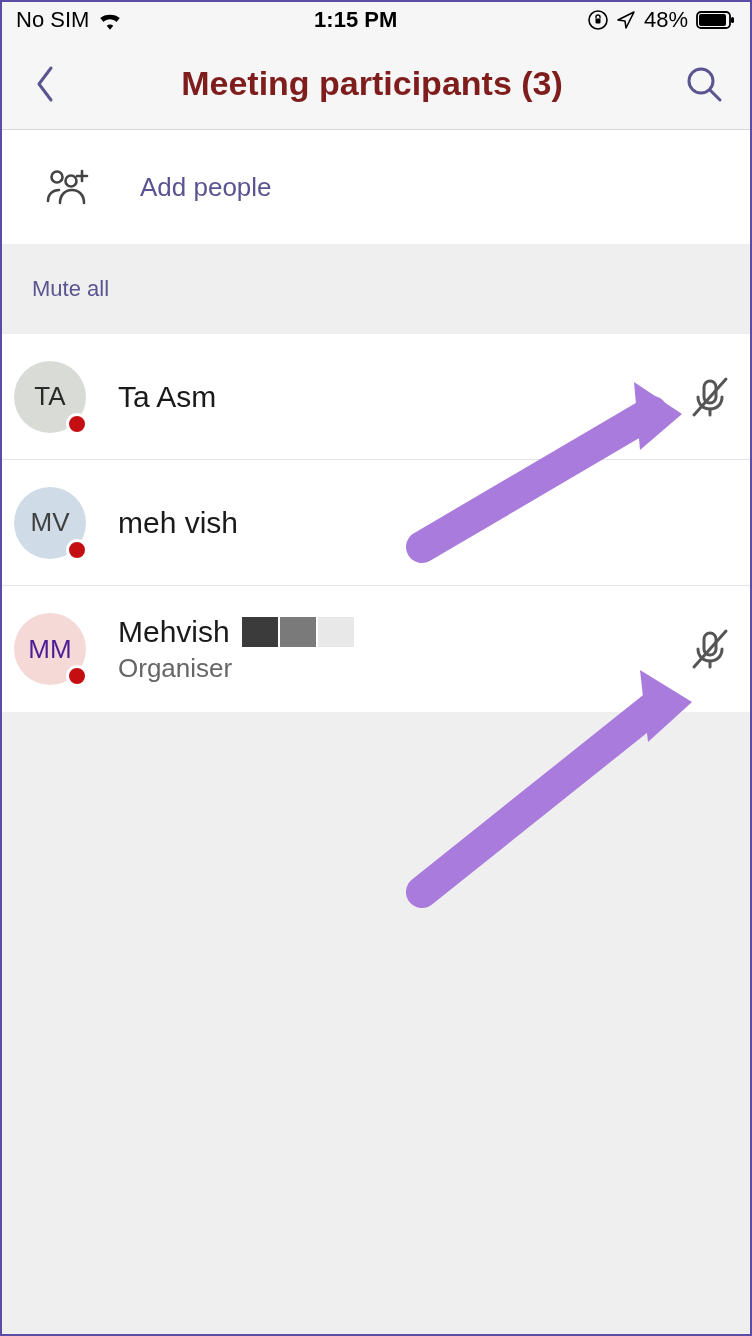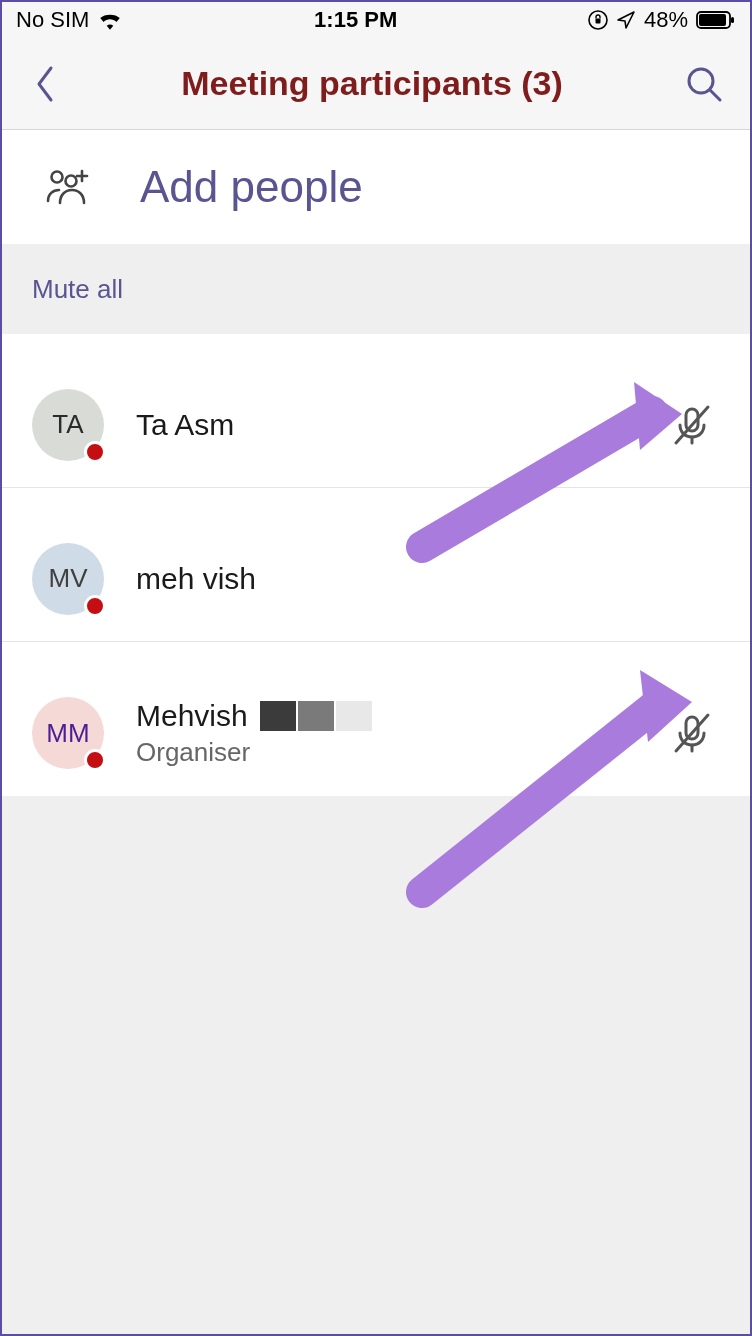--- a/index.html
+++ b/index.html
@@ -14,30 +14,30 @@
 
   
   .header { height: 92px; background: #f6f6f7; border-bottom: 1px solid #d8d8d8; display: flex; align-items: center; justify-content: space-between; padding: 0 22px; }
   .back-btn { width: 40px; height: 40px; display:flex; align-items:center; justify-content:center; }
   .title { font-size: 34px; font-weight: 700; color: #7f1d1d; text-align: center; flex: 1; }
   .search-btn { width: 48px; height: 48px; display:flex; align-items:center; justify-content:center; }
 
   
   .add-people { background: #fff; height: 114px; display: flex; align-items: center; padding: 0 44px; gap: 46px; }
   .add-icon { width: 48px; height: 48px; display:flex; align-items:center; justify-content:center; }
-  .add-label { font-size: 44px; color: #5a5490; font-weight: 400; }
+  .add-label { font-size: 26px; color: #5a5490; font-weight: 400; }
 
   
   .section-hdr { height: 90px; background: #efefef; display: flex; align-items: center; justify-content: space-between; padding: 0 30px; }
   .section-title { font-size: 30px; color: #333; }
-  .mute-all { font-size: 26px; color: #5a5490; }
+  .mute-all { font-size: 22px; color: #5a5490; }
 
   
   .participants { background: #fff; }
-  .p-row { display: flex; align-items: center; padding: 24px 30px; border-bottom: 1px solid #e4e4e4; min-height: 126px; margin-top: 28px; }
+  .p-row { display: flex; align-items: center; padding: 24px 12px; border-bottom: 1px solid #e4e4e4; min-height: 126px; }
   .p-row:last-child { border-bottom: none; }
   .avatar-wrap { position: relative; width: 72px; height: 72px; flex-shrink: 0; }
   .avatar { width: 72px; height: 72px; border-radius: 50%; display: flex; align-items: center; justify-content: center; font-size: 26px; font-weight: 500; }
   .presence { position: absolute; bottom: -2px; right: -2px; width: 22px; height: 22px; border-radius: 50%; background: #c40e12; border: 3px solid #fff; }
   .p-info { flex: 1; margin-left: 32px; display:flex; flex-direction:column; justify-content:center; }
   .p-name { font-size: 30px; color: #1a1a1a; display:flex; align-items:center; gap:12px;}
   .p-role { font-size: 26px; color: #666; margin-top: 4px; }
   .mic-btn { width: 56px; height: 56px; display:flex; align-items:center; justify-content:center; }
   .redact { display:inline-flex; gap:2px; }
   .redact span { width:36px; height:30px; }

